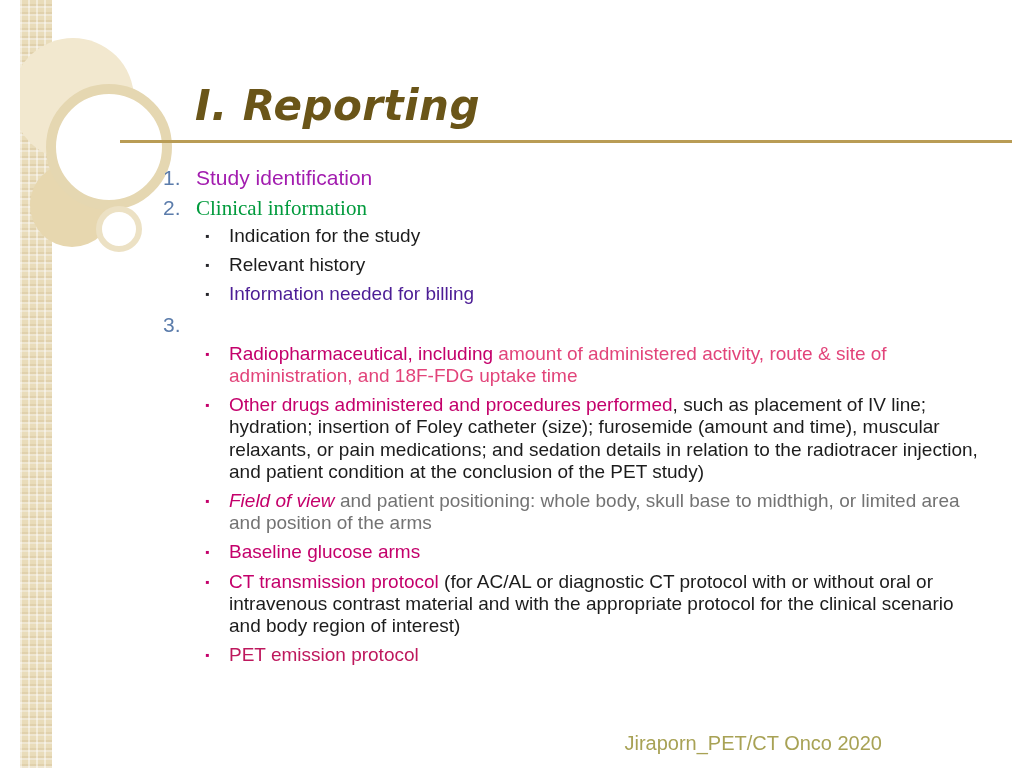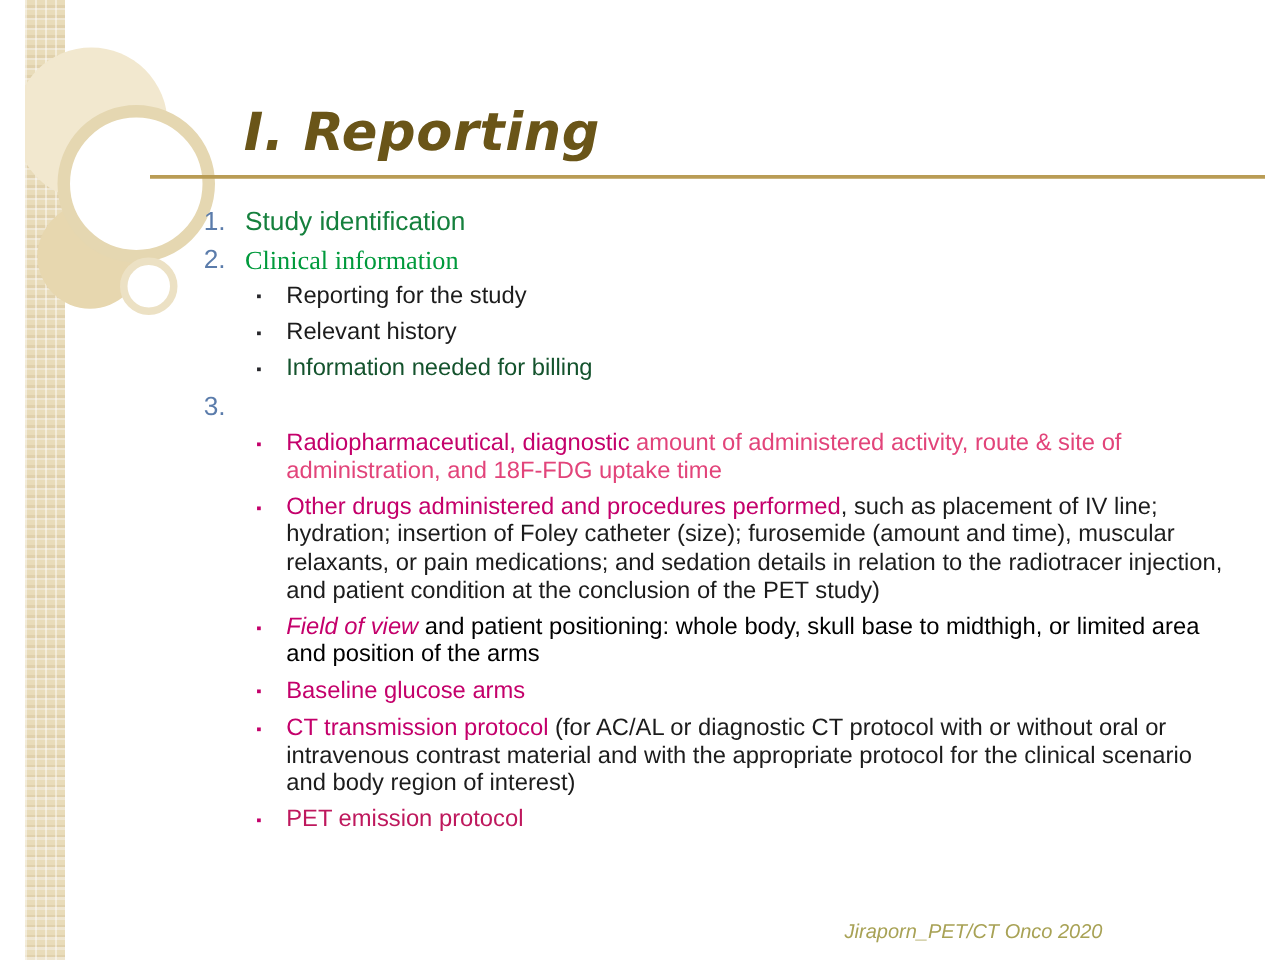--- a/index.html
+++ b/index.html
@@ -74,22 +74,21 @@
     width: 24px; flex: 0 0 24px;
     font-size: 12px;
     padding-top: 4px;
   }
   .row.bullet .text { width: 752px; }
 
   .footer {
     position: absolute;
     right: 162px;
     bottom: 13px;
-    font-size: 16px;
-    font-style: italic;
+    font-size: 20px;
   }
 </style>
 </head>
 <body>
 
 <div class="slide">
 
   <div>
     <div class="left-strip"></div>
     <div class="circle circle-cream"></div>
@@ -97,52 +96,52 @@
     <div class="circle circle-ring-large"></div>
     <div class="circle circle-ring-small"></div>
   </div>
 
   <div class="content">
     <h1 class="title" style="color: rgb(106, 85, 24);">I. Reporting</h1>
     <div class="rule" style="background: rgb(185, 156, 85);"></div>
     <div class="list">
         <div class="row num">
           <span class="marker" style="color: rgb(91, 124, 171);">1.</span>
-          <span class="text"><span style="color: #15803d;">Study identification</span></span>
+          <span class="text"><span style="color: #a21caf;">Study identification</span></span>
         </div>
         <div class="row num">
           <span class="marker" style="color: rgb(91, 124, 171);">2.</span>
           <span class="text"><span style="color: rgb(0, 154, 60); font-family: Liberation Serif, serif;">Clinical information</span></span>
         </div>
         <div class="row bullet">
           <span class="marker" style="color: rgb(38, 38, 43);">▪</span>
-          <span class="text"><span style="color: rgb(28, 28, 28);">Reporting for the study</span></span>
+          <span class="text"><span style="color: rgb(28, 28, 28);">Indication for the study</span></span>
         </div>
         <div class="row bullet">
           <span class="marker" style="color: rgb(38, 38, 43);">▪</span>
           <span class="text"><span style="color: rgb(28, 28, 28);">Relevant history</span></span>
         </div>
         <div class="row bullet">
           <span class="marker" style="color: rgb(38, 38, 43);">▪</span>
-          <span class="text"><span style="color: #14532d;">Information needed for billing</span></span>
+          <span class="text"><span style="color: #4c1d95;">Information needed for billing</span></span>
         </div>
         <div class="row num">
           <span class="marker" style="color: rgb(91, 124, 171);">3.</span>
         </div>
         <div class="row bullet">
           <span class="marker" style="color: rgb(196, 0, 107);">▪</span>
-          <span class="text"><span style="color: rgb(196, 0, 107);">Radiopharmaceutical, diagnostic </span><span style="color: rgb(226, 68, 122);">amount of administered activity, route &amp; site of administration, and 18F-FDG uptake time</span></span>
+          <span class="text"><span style="color: rgb(196, 0, 107);">Radiopharmaceutical, including </span><span style="color: rgb(226, 68, 122);">amount of administered activity, route &amp; site of administration, and 18F-FDG uptake time</span></span>
         </div>
         <div class="row bullet">
           <span class="marker" style="color: rgb(196, 0, 107);">▪</span>
           <span class="text"><span style="color: rgb(196, 0, 107);">Other drugs administered and procedures performed</span><span style="color: rgb(28, 28, 28);">, such as placement of IV line; hydration; insertion of Foley catheter (size); furosemide (amount and time), muscular relaxants, or pain medications; and sedation details in relation to the radiotracer injection, and patient condition at the conclusion of the PET study)</span></span>
         </div>
         <div class="row bullet">
           <span class="marker" style="color: rgb(196, 0, 107);">▪</span>
-          <span class="text"><span style="color: rgb(196, 0, 107); font-style: italic;">Field of view</span><span style="color: #000000;"> and patient positioning: whole body, skull base to midthigh, or limited area and position of the arms</span></span>
+          <span class="text"><span style="color: rgb(196, 0, 107); font-style: italic;">Field of view</span><span style="color: #737373;"> and patient positioning: whole body, skull base to midthigh, or limited area and position of the arms</span></span>
         </div>
         <div class="row bullet">
           <span class="marker" style="color: rgb(196, 0, 107);">▪</span>
           <span class="text"><span style="color: rgb(196, 0, 107);">Baseline glucose arms</span></span>
         </div>
         <div class="row bullet">
           <span class="marker" style="color: rgb(196, 0, 107);">▪</span>
           <span class="text"><span style="color: rgb(196, 0, 107);">CT transmission protocol</span><span style="color: rgb(28, 28, 28);"> (for AC/AL or diagnostic CT protocol with or without oral or intravenous contrast material and with the appropriate protocol for the clinical scenario and body region of interest)</span></span>
         </div>
         <div class="row bullet">

